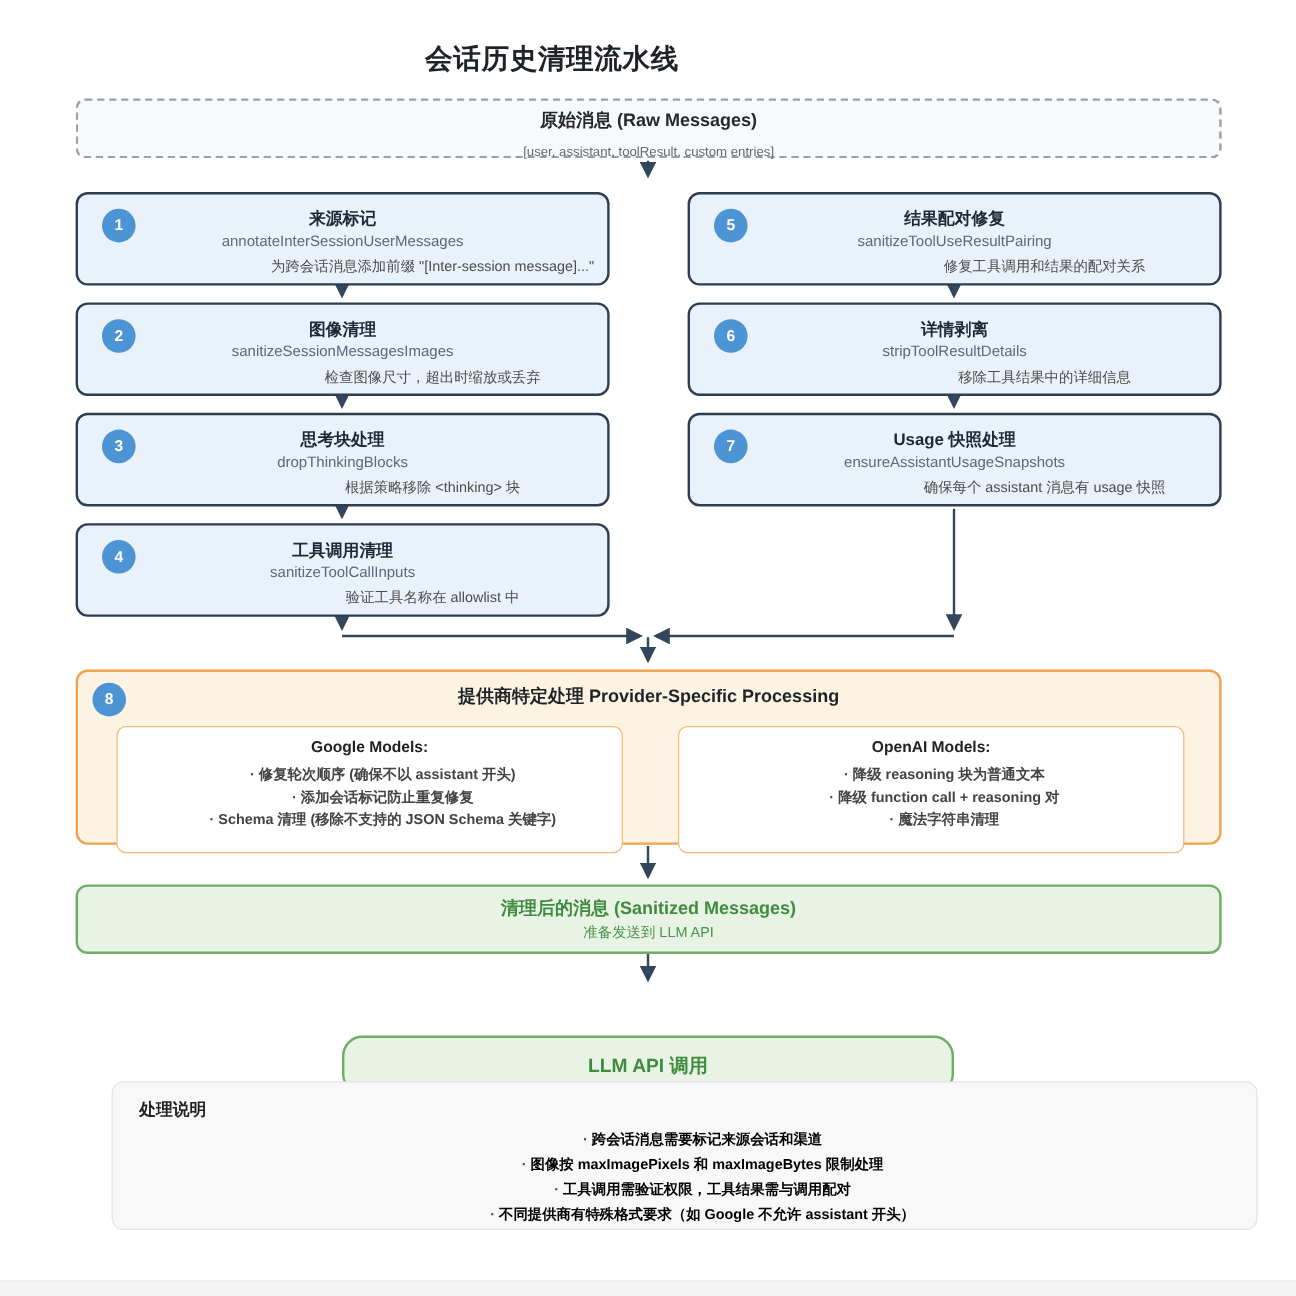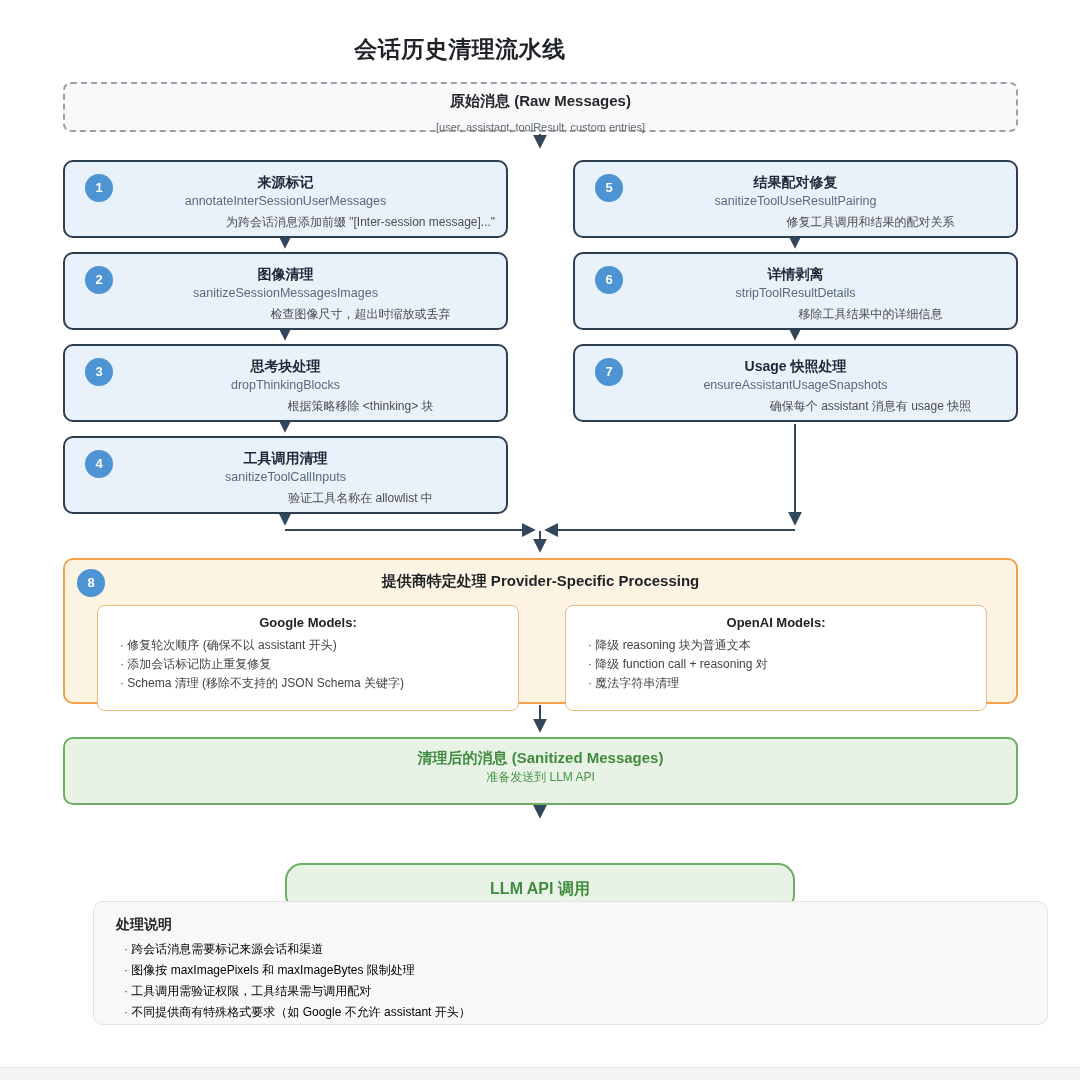--- a/index.html
+++ b/index.html
@@ -46,30 +46,30 @@
     background:#fdf3e2;border:2px solid #f0a24f;border-radius:10px;text-align:center;
   }
   .provider-title{margin-top:11px;font-size:15px;font-weight:bold;color:#1f2328;line-height:20px;}
   .provider-sub{
     position:absolute;top:45px;height:106px;width:422px;box-sizing:border-box;
     background:#ffffff;border:1.5px solid #f5b97c;border-radius:8px;text-align:center;
   }
   .provider-sub.google{left:32px;}
   .provider-sub.openai{left:500px;}
   .sub-title{margin-top:8px;font-size:13px;font-weight:bold;color:#222;line-height:17px;}
-  ul.plain{list-style:none;margin:5px 0 0 0;padding:0 0 0 22px;text-align:left;}
+  ul.plain{list-style:none;margin:5px 0 0 0;padding:0 0 0 22px;text-align:center;font-weight:bold;}
   ul.plain li{font-size:12px;color:#434343;line-height:19px;}
   ul.plain li::before{content:"·  ";color:#434343;}
 
   
   .green-box{
     position:absolute;box-sizing:border-box;background:#e9f3e5;
     border:2px solid #6cae62;border-radius:10px;text-align:center;
   }
-  .sanitized{left:63px;top:737px;width:955px;height:68px;}
+  .sanitized{left:63px;top:737px;width:955px;height:58px;}
   .green-title{margin-top:9px;font-size:15px;font-weight:bold;color:#3f8c3f;line-height:20px;}
   .green-sub{margin-top:2px;font-size:12px;color:#48944a;line-height:15px;}
   .llm{left:285px;top:863px;width:510px;height:49px;border-radius:17px;}
   .llm-title{margin-top:14px;font-size:16px;font-weight:bold;color:#3f8c3f;line-height:20px;}
 
   
   .notes-box{
     position:absolute;left:63px;top:901px;width:955px;height:124px;box-sizing:border-box;
     background:#f8f8f8;border:1.5px solid #e3e3e3;border-radius:10px;margin-left:30px;
   }

